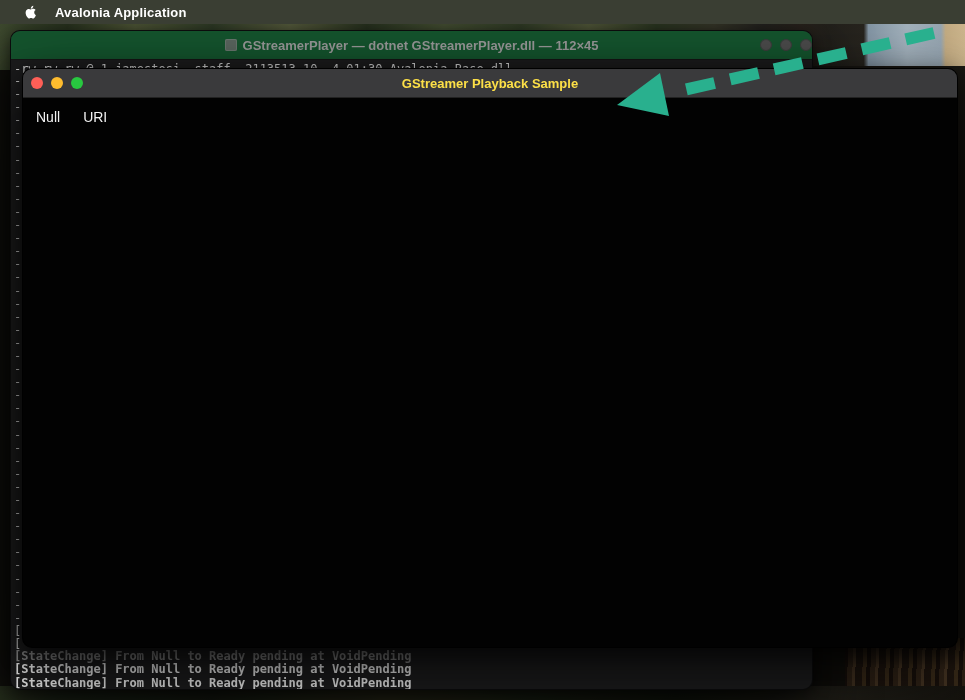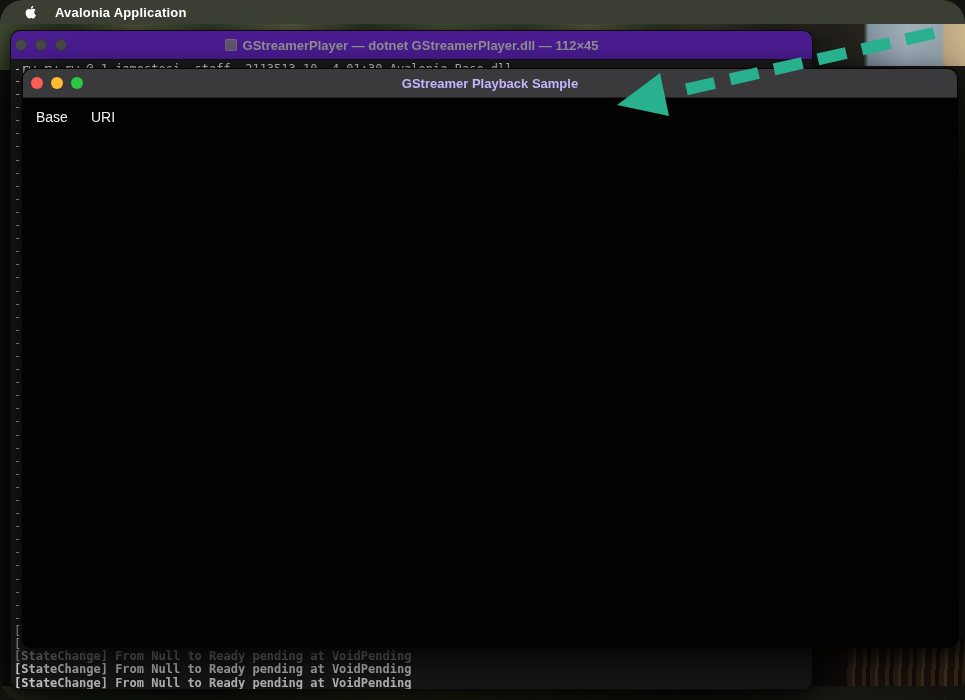--- a/index.html
+++ b/index.html
@@ -1,18 +1,18 @@
 <!DOCTYPE html>
 <html><head>
 <meta charset="utf-8">
 <style>
   html,body{margin:0;padding:0;}
   body{width:965px;height:700px;overflow:hidden;background:#13120e;
        font-family:"Liberation Sans",sans-serif;-webkit-font-smoothing:antialiased;}
-  #screen{position:relative;width:965px;height:700px;overflow:hidden;border-radius:23px;}
+  #screen{position:relative;width:965px;height:700px;overflow:hidden;}
 
   
   .bg-forest-top{position:absolute;left:0;top:24px;width:965px;height:46px;z-index:0;
     background:linear-gradient(90deg,
       #414d31 0%,#2c3722 7%,#555e3b 14%,#33402a 22%,#5e6442 30%,#2b3622 38%,
       #4a5637 46%,#344029 54%,#585f3e 61%,#2e3a24 68%,#3a3a2c 74%,#262521 79%,
       #2a241e 83%,#23211c 86%,#28251f 89.5%,#8597a6 90%,#a3b2bd 94%,#97a6b2 97.5%,
       #c4ac83 98%,#cdb68d 100%);}
   .bg-right-dark{position:absolute;left:813px;top:66px;width:152px;height:634px;z-index:0;
     background:linear-gradient(180deg,#1b1914 0%,#12100c 20%,#12100c 100%);}
@@ -30,22 +30,22 @@
   .menubar{position:absolute;left:0;top:0;width:965px;height:24px;z-index:6;
     background:#3a3e33;display:flex;align-items:center;color:#fff;}
   .menubar .apple{width:15px;height:16px;margin-left:24px;display:flex;align-items:center;}
   .menubar .appname{margin-left:16px;font-size:13px;font-weight:bold;letter-spacing:.2px;}
 
   
   .terminal{position:absolute;left:10px;top:30px;width:803px;height:660px;z-index:2;
     background:#1c1c1d;border-radius:10px;overflow:hidden;
     box-shadow:0 22px 60px rgba(0,0,0,.75),0 4px 16px rgba(0,0,0,.5);
     border:1px solid rgba(0,0,0,.55);box-sizing:border-box;}
-  .term-titlebar{position:relative;height:28px;background:#4c1d95;
-    border-bottom:1px solid #161616;display:flex;align-items:center;}
+  .term-titlebar{position:relative;height:28px;background:#14532d;
+    border-bottom:1px solid #161616;display:flex;align-items:center;justify-content:flex-end;}
   .dot{width:12px;height:12px;border-radius:50%;}
   .term-dots{display:flex;gap:8px;padding-left:4px;}
   .dot.inactive{background:#4a4a4a;border:1px solid #3c3c3c;box-sizing:border-box;}
   .term-title-wrap{position:absolute;left:0;right:0;top:0;height:28px;display:flex;
     align-items:center;justify-content:center;gap:6px;pointer-events:none;}
   .proxy-icon{width:12px;height:12px;background:#6a6a6a;border-radius:2px;
     box-shadow:inset 0 0 0 1px #7d7d7d;opacity:.8;}
   .term-title{font-size:13px;font-weight:bold;color:#969696;}
   .term-content{position:relative;width:100%;height:632px;
     font-family:"DejaVu Sans Mono","Liberation Mono",monospace;font-size:12px;color:#d4d4d4;}
@@ -61,21 +61,21 @@
     background:#020202;border-radius:10px;overflow:hidden;
     box-shadow:0 24px 70px rgba(0,0,0,.7),0 6px 22px rgba(0,0,0,.55);
     border:1px solid rgba(0,0,0,.6);box-sizing:border-box;}
   .app-titlebar{position:relative;height:28px;background:#3a3a3c;
     border-bottom:1px solid #222;display:flex;align-items:center;}
   .app-dots{display:flex;gap:8px;padding-left:8px;}
   .dot.red{background:#ff5f57;}
   .dot.yellow{background:#febc2e;}
   .dot.green{background:#28c840;}
   .app-title{position:absolute;left:0;right:0;text-align:center;
-    font-size:13px;font-weight:bold;color:#c4b5fd;pointer-events:none;}
+    font-size:13px;font-weight:bold;color:#fde047;pointer-events:none;}
   .app-menurow{display:flex;gap:23px;padding:10px 0 0 13px;}
   .app-menu-item{font-size:14px;color:#f2f2f2;line-height:18px;}
 
   
   #arrow-svg{position:absolute;left:0;top:0;z-index:5;pointer-events:none;}
 </style>
 </head>
 <body>
 
 <div id="screen">
@@ -116,21 +116,21 @@
   <div class="appwin">
     <div class="app-titlebar">
       <div class="app-dots">
         <div class="dot red"></div>
         <div class="dot yellow"></div>
         <div class="dot green"></div>
       </div>
       <div class="app-title">GStreamer Playback Sample</div>
     </div>
     <div class="app-menurow">
-        <span class="app-menu-item">Base</span>
+        <span class="app-menu-item">Null</span>
         <span class="app-menu-item">URI</span>
       </div>
     <div style="width:100%;height:520px;"></div>
   </div>
 
   <svg id="arrow-svg" width="965" height="700" viewBox="0 0 965 700">
     <line id="arrow-line" x1="934" y1="33" x2="684" y2="90" stroke-width="12" stroke-dasharray="29 16" stroke="#29b08e"></line>
     <polygon id="arrow-head" points="617,105 660,73 669,116" fill="#29b08e"></polygon>
   </svg>
 

